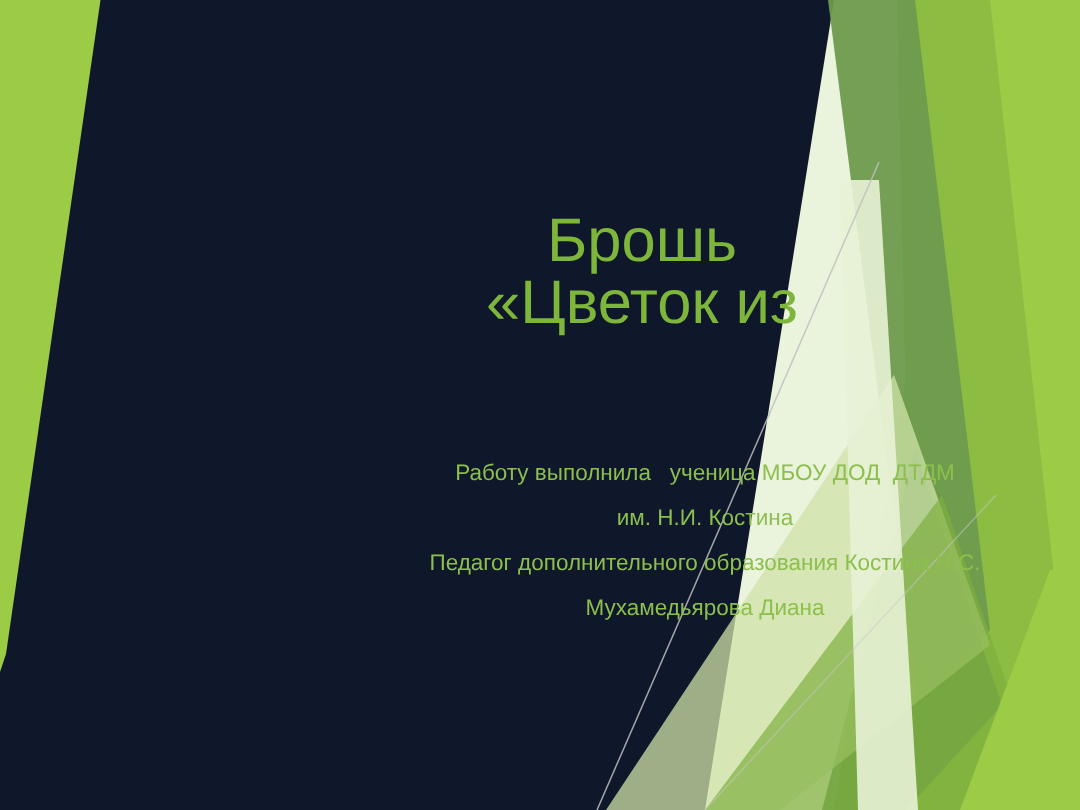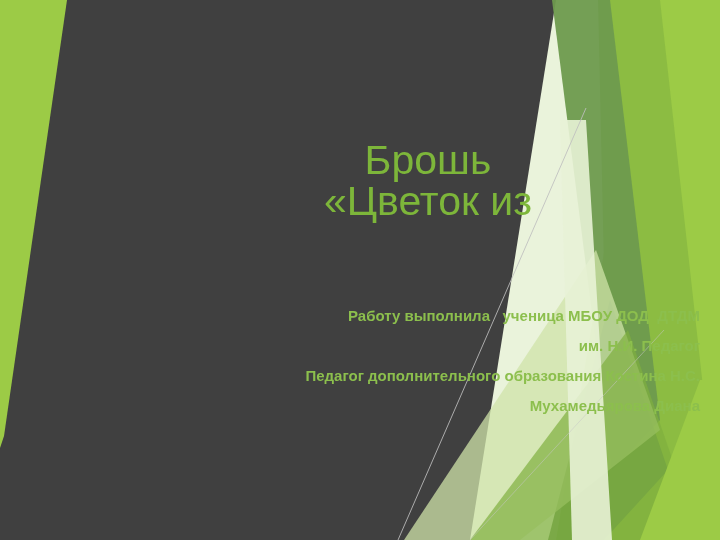--- a/index.html
+++ b/index.html
@@ -8,21 +8,21 @@
     background: #ffffff;
   }
   body {
     font-family: "Liberation Sans", sans-serif;
   }
 
   #slide {
     position: relative;
     width: 720px;
     height: 540px;
-    background: #404040;
+    background: #0f172a;
     overflow: hidden;
   }
 
   
   #bg-art {
     position: absolute;
     inset: 0;
     width: 720px;
     height: 540px;
     pointer-events: none;
@@ -56,25 +56,26 @@
   #subtitle-block {
     position: absolute;
     left: 240px;
     top: 308px;
     width: 460px;
     text-align: right;
   }
   .subtitle-line {
     display: block;
     font-size: 15px;
-    font-weight: 700;
+    font-weight: 400;
     color: #8CBF4D;
     line-height: 1.0;
     margin-bottom: 15px;
     white-space: pre;
+    text-align: center;
   }
   .subtitle-line:last-child {
     margin-bottom: 0;
   }
 </style>
 </head>
 <body>
 
 <div id="slide">
 
@@ -107,19 +108,19 @@
 
   <div id="text-layer">
 
     <div id="title-block">
       <span class="title-line">Брошь</span>
       <span class="title-line">«Цветок из</span>
     </div>
 
     <div id="subtitle-block">
       <span class="subtitle-line">Работу выполнила   ученица МБОУ ДОД  ДТДМ</span>
-      <span class="subtitle-line">им. Н.И. Педагог</span>
+      <span class="subtitle-line">им. Н.И. Костина</span>
       <span class="subtitle-line">Педагог дополнительного образования Костина Н.С.</span>
       <span class="subtitle-line">Мухамедьярова Диана</span>
     </div>
 
   </div>
 </div>
 
 </body></html>

